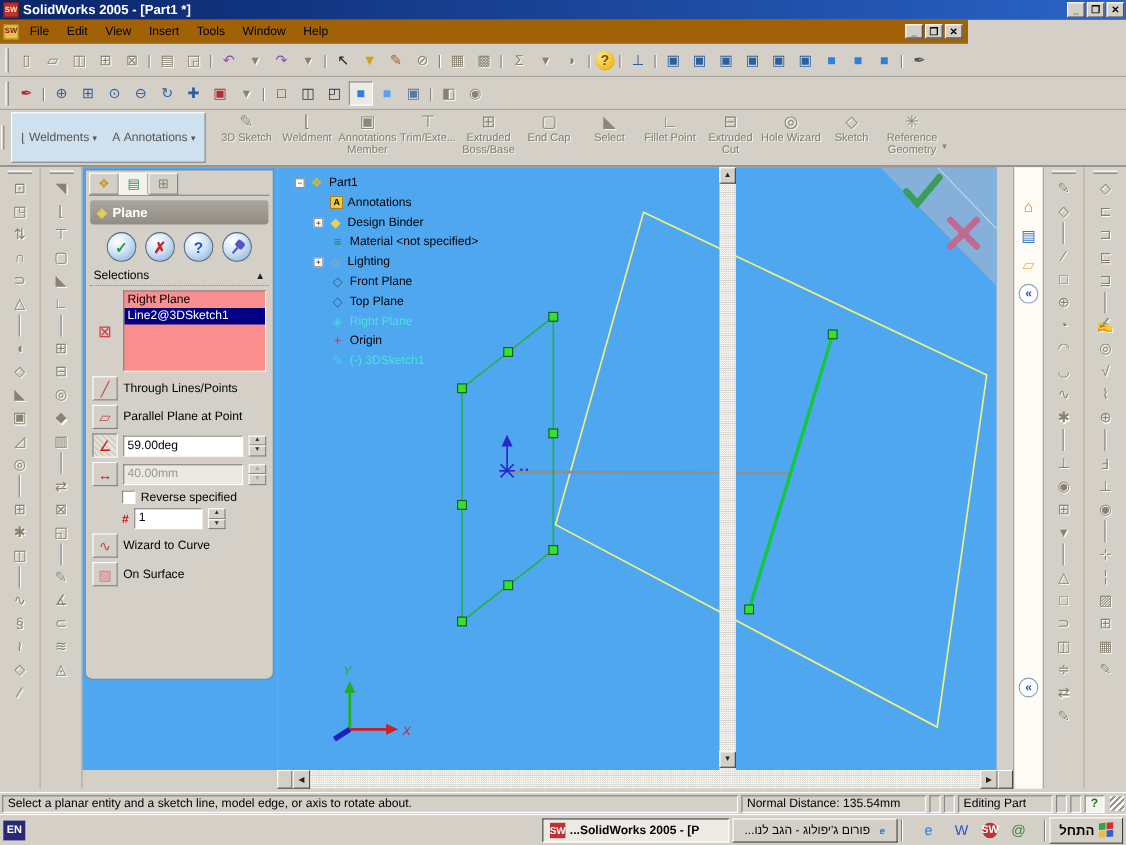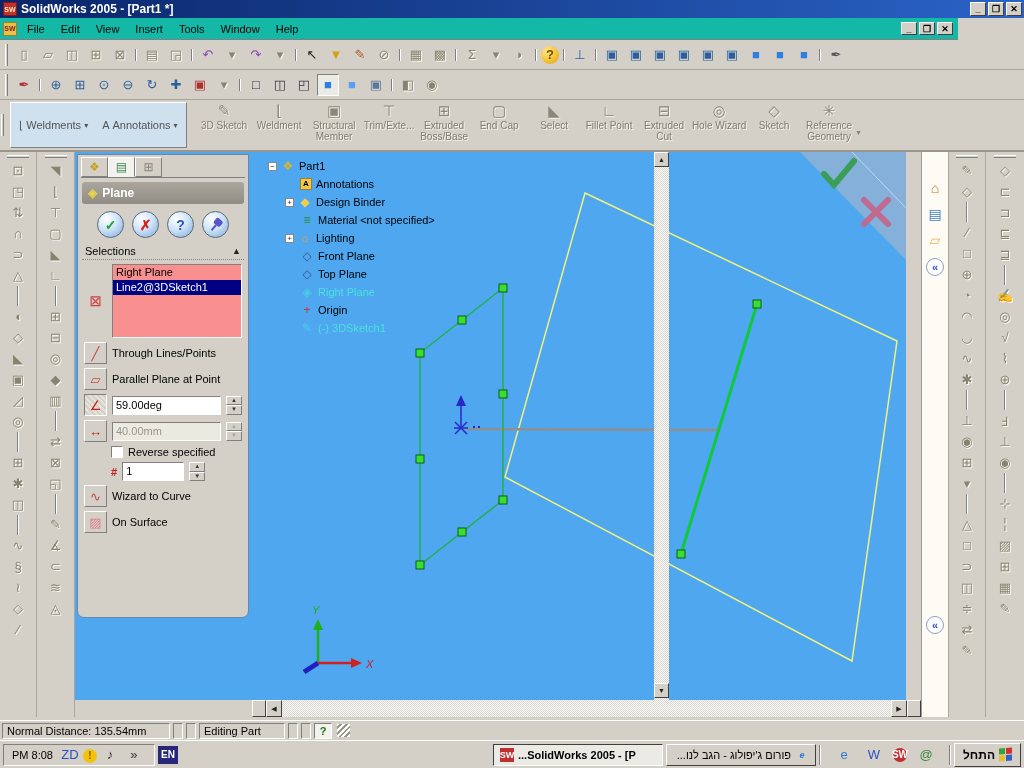--- a/index.html
+++ b/index.html
@@ -9,21 +9,21 @@
   
   #titlebar { position:absolute; left:0; top:0; width:1024px; height:18px;
     background:linear-gradient(to right,#0a2569,#2a63c6); display:flex; align-items:center;
     color:#fff; font-weight:bold; font-size:12px; padding-left:3px; gap:4px; }
   .sw-logo { width:14px; height:14px; background:#c03030; color:#ffe9b0; font-size:7px; font-weight:bold;
     display:flex; align-items:center; justify-content:center; border:1px solid #7a1a1a; }
   .winbtns { margin-left:auto; display:flex; gap:2px; padding-right:2px; }
   .wbtn { width:16px; height:14px; background:#d4d0c8; border:1px solid;
     border-color:#fff #404040 #404040 #fff; font-size:9px; line-height:12px; text-align:center;
     color:#000; font-weight:bold; }
-  #menubar { position:absolute; left:0; top:18px; width:958px; height:22px; background:#14b8a6;
+  #menubar { position:absolute; left:0; top:18px; width:880px; height:22px; background:#a16207;
     border-bottom:1px solid #808080; display:flex; align-items:center; gap:2px; padding:0 3px; }
   .menu-item { padding:2px 8px; color:#000; }
   #menubar .winbtns .wbtn { height:13px; }
 
   
   .toolbar { position:absolute; left:0; width:1024px; height:30px; background:#d4d0c8;
     display:flex; align-items:center; padding-left:4px; border-bottom:1px solid #a8a49c; }
   .grip { width:3px; height:22px; border-left:1px solid #fff; border-right:1px solid #808080; margin:0 4px 0 1px; }
   .ticon { width:22px; height:22px; display:inline-flex; align-items:center; justify-content:center;
     font-size:13px; margin:0 1px; }
@@ -208,21 +208,21 @@
       <div class="cm-btn">
         <span class="cm-ic">✎</span>
         <div>3D Sketch</div>
       </div>
       <div class="cm-btn">
         <span class="cm-ic">⌊</span>
         <div>Weldment</div>
       </div>
       <div class="cm-btn">
         <span class="cm-ic">▣</span>
-        <div>Structural Member</div>
+        <div>Annotations Member</div>
       </div>
       <div class="cm-btn">
         <span class="cm-ic">⊤</span>
         <div>Trim/Exte...</div>
       </div>
       <div class="cm-btn">
         <span class="cm-ic">⊞</span>
         <div>Extruded Boss/Base</div>
       </div>
       <div class="cm-btn">
@@ -573,35 +573,32 @@
         <span class="ticon dim">╎</span>
         <span class="ticon dim">▨</span>
         <span class="ticon dim">⊞</span>
         <span class="ticon dim">▦</span>
         <span class="ticon dim">✎</span>
       </span>
   </div>
 </div>
 
 <div id="statusbar">
+  <span class="spanel" id="sb-msg">Select a planar entity and a sketch line, model edge, or axis to rotate about.</span>
   <span class="spanel" style="width:168px">Normal Distance: 135.54mm</span>
   <span class="spanel sb-tiny"></span>
   <span class="spanel sb-tiny"></span>
   <span class="spanel" style="width:86px">Editing Part</span>
   <span class="spanel sb-tiny"></span>
   <span class="spanel sb-tiny"></span>
   <span class="spanel" id="sb-help">?</span>
   <span id="sb-grip"></span>
 </div>
 
 <div id="taskbar">
-  <div id="tray">
-    <span>PM 8:08</span>
-    <span id="tray-icons"><span class="ticon" style="color: rgb(42, 82, 200);">ZD</span><span class="ticon" style="color: rgb(122, 90, 0); background: rgb(244, 194, 13); border-radius: 50%; width: 14px; height: 14px; font-size: 10px; font-weight: bold;">!</span><span class="ticon" style="color: rgb(51, 51, 51);">♪</span><span class="ticon" style="color: rgb(51, 51, 51);">»</span></span>
-  </div>
   <span id="lang">EN</span>
   <span id="tb-space"></span>
   <span class="taskbtn active" style="width:170px">
     <span class="app-ic" style="color:#fff;background:#c03030">SW</span>
     <span class="tlabel">...SolidWorks 2005 - [P</span>
   </span>
   <span class="taskbtn" style="width:150px" dir="rtl">
     <span class="app-ic" style="color:#2a7ad8;font-style:italic">e</span>
     <span class="tlabel">פורום ג'יפולוג - הגב לנו...</span>
   </span>

